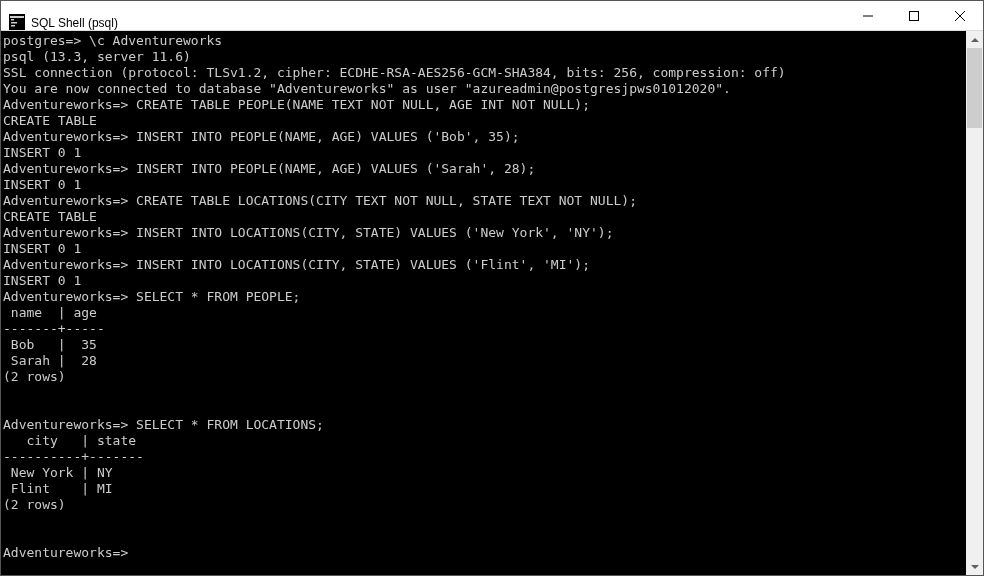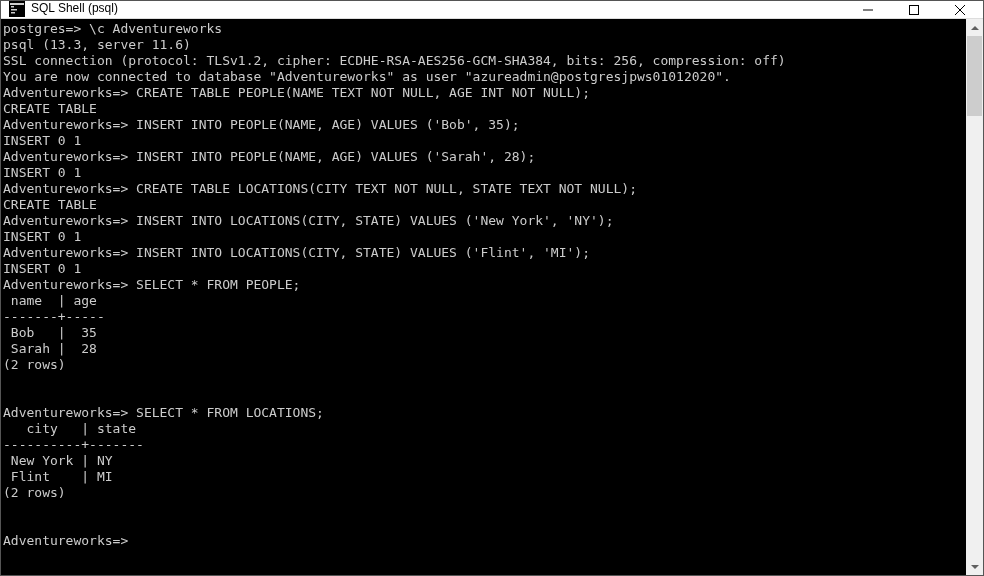--- a/index.html
+++ b/index.html
@@ -17,24 +17,24 @@
     }
     .window {
       width: 984px;
       height: 576px;
       border: 1px solid #555;
       display: flex;
       flex-direction: column;
       background: #fff;
     }
     .titlebar {
-      height: 18px;
+      height: 30px;
       background: #fff;
       display: flex;
-      align-items: flex-start;
+      align-items: flex-end;
       border-bottom: 1px solid #ddd;
       flex-shrink: 0;
     }
     .titlebar-icon {
       width: 16px;
       height: 16px;
       margin-left: 8px;
       margin-right: 6px;
       display: flex;
       align-items: center;

